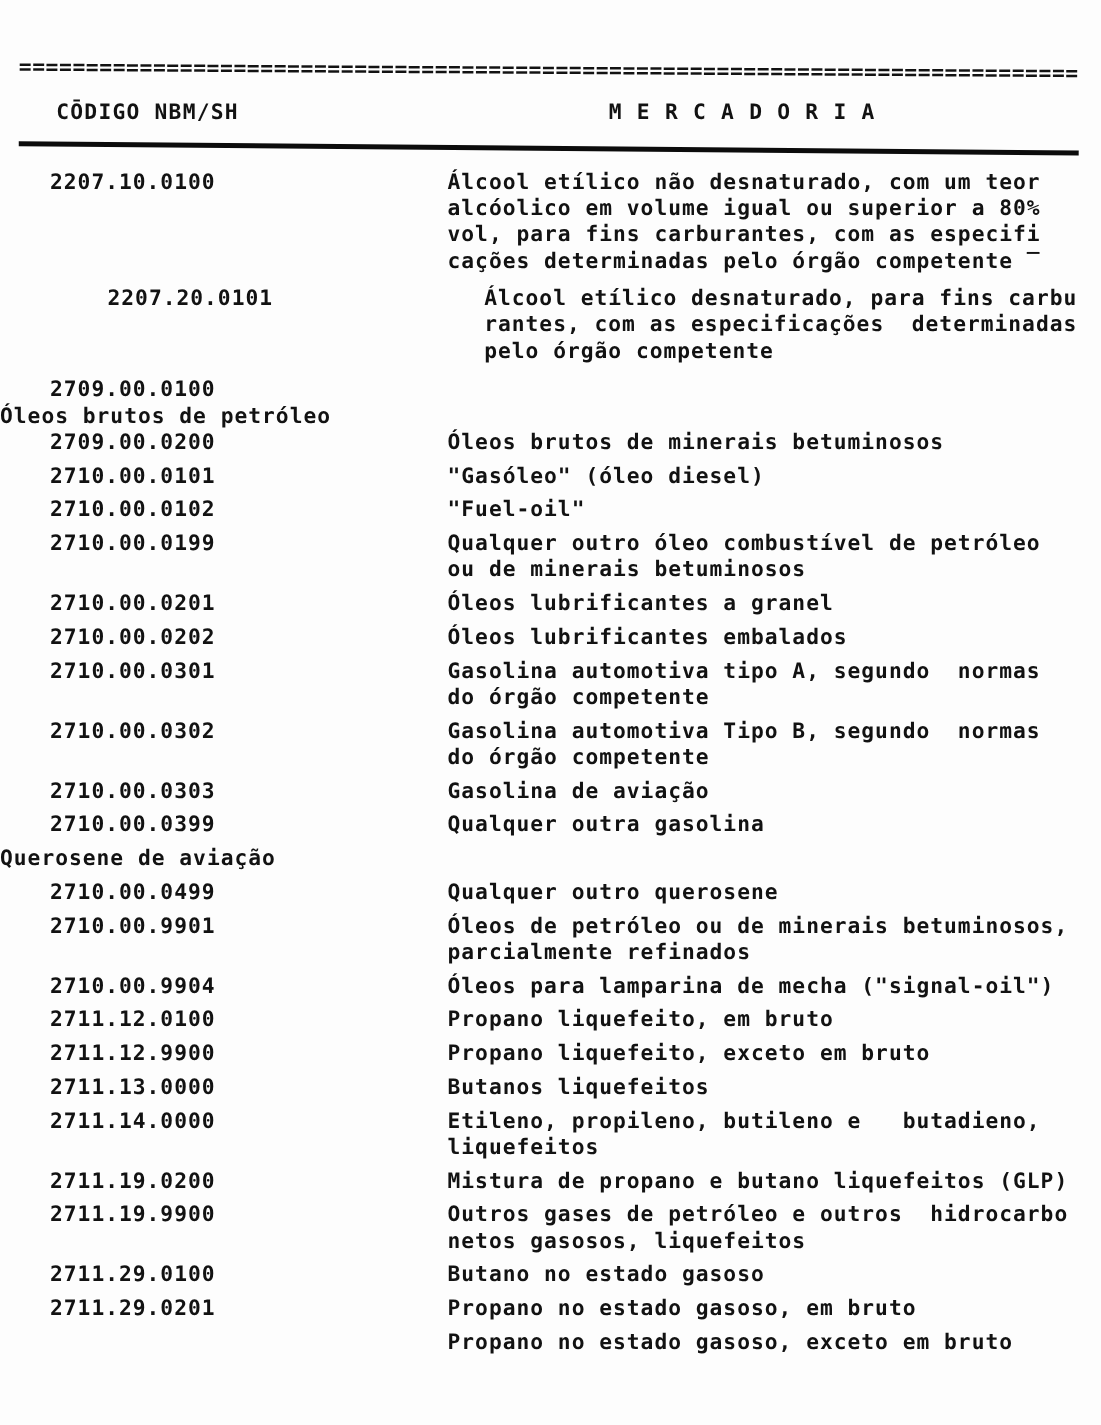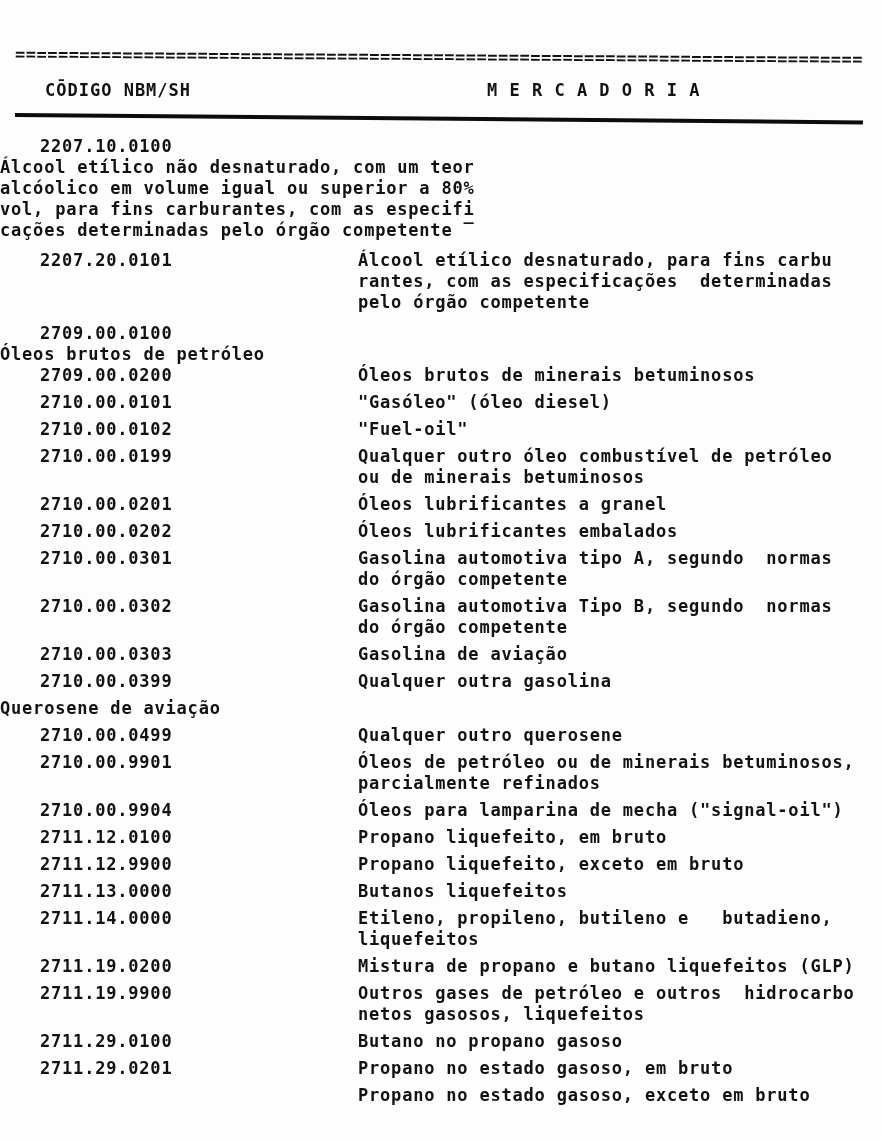--- a/index.html
+++ b/index.html
@@ -67,23 +67,23 @@
     top: 136px;
     width: 881px;
   }
   .row {
     display: flex;
     margin-top: 6px;
     font-size: 17px;
     line-height: 21px;
     letter-spacing: 0.8px;
   }
-  .row:first-child { margin-top: 0; flex-direction: column; }
+  .row:first-child { margin-top: 0; }
   
-  #rows .row:nth-child(2) { margin-top: 9px; }
+  #rows .row:nth-child(2) { margin-top: 9px; margin-left: 46px; }
   #rows .row:nth-child(3) { margin-top: 10px; flex-direction: column; }
   #rows .row:nth-child(4) { margin-top: 0; }
   .code {
     width: 358px;
     padding-left: 40px;
     box-sizing: border-box;
     white-space: nowrap;
   }
   .desc {
     width: 521px;
@@ -225,21 +225,21 @@
   </div>
 
   <div class="row">
     <span class="code">2711.19.9900</span>
     <span class="desc">Outros gases de petróleo e outros  hidrocarbo
 netos gasosos, liquefeitos</span>
   </div>
 
   <div class="row">
     <span class="code">2711.29.0100</span>
-    <span class="desc">Butano no propano gasoso</span>
+    <span class="desc">Butano no estado gasoso</span>
   </div>
 
   <div class="row">
     <span class="code">2711.29.0201</span>
     <span class="desc">Propano no estado gasoso, em bruto</span>
   </div>
 
   <div class="row">
     <span class="code"></span>
     <span class="desc">Propano no estado gasoso, exceto em bruto</span>

